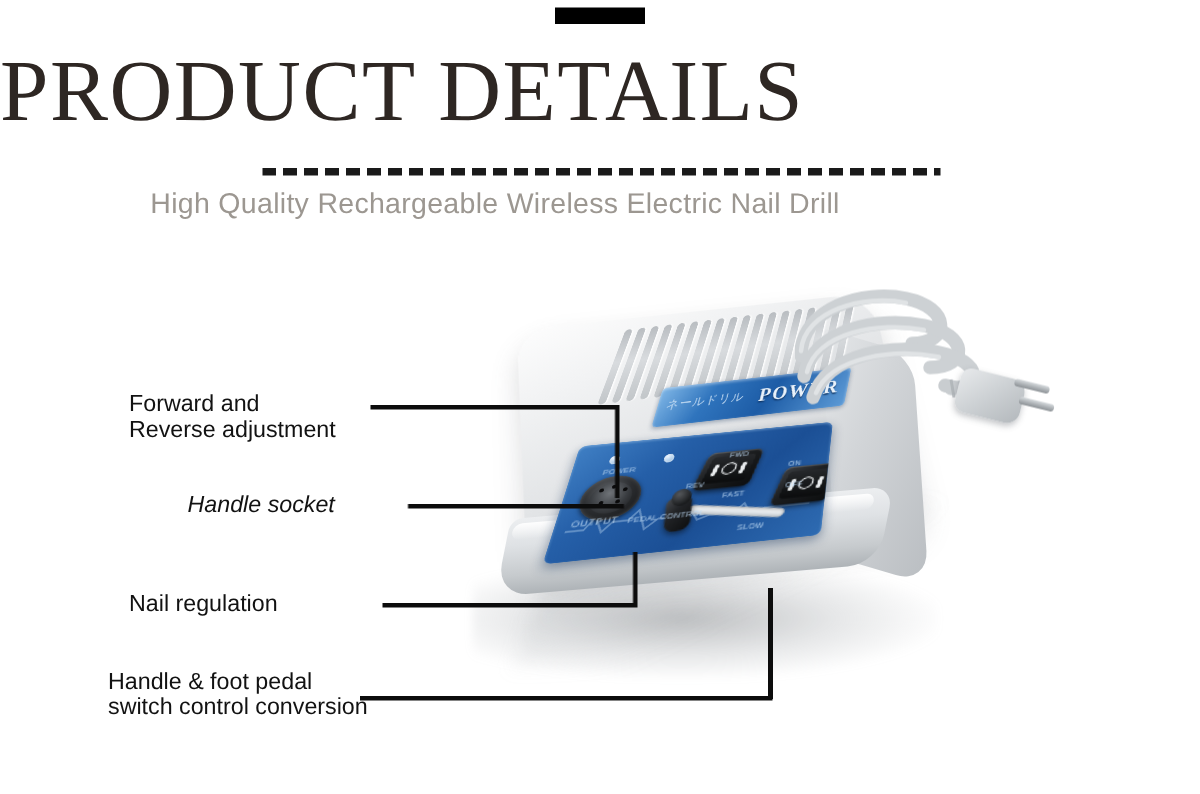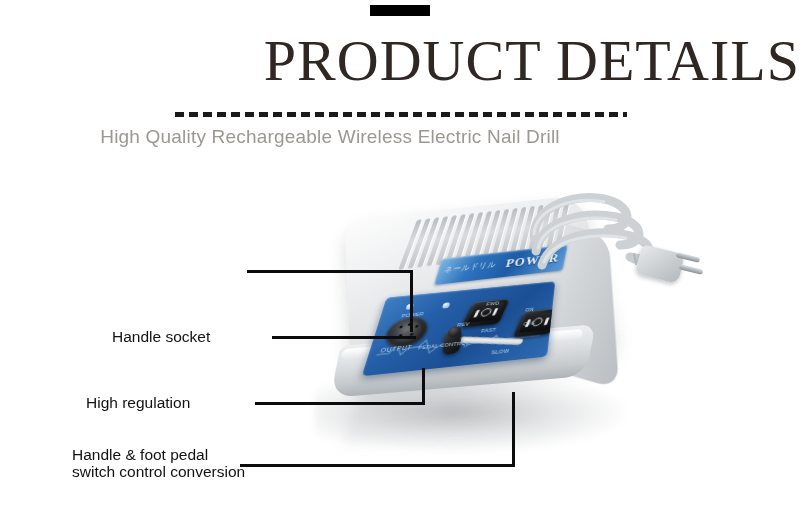--- a/index.html
+++ b/index.html
@@ -7,21 +7,21 @@
     width:800px;height:529px;background:#ffffff;overflow:hidden;
     font-family:"Liberation Sans",sans-serif;position:relative;
   }
   #stage{position:absolute;inset:0;width:800px;height:529px;overflow:hidden;background:#fff;}
 
   
   .top-bar{
     position:absolute;left:370px;top:5px;width:60px;height:11px;background:#000;
   }
   .page-title{
-    position:absolute;left:0;top:30px;width:800px;text-align:right;
+    position:absolute;left:0;top:30px;width:800px;text-align:left;
     font-family:"Liberation Serif",serif;
     font-size:58px;line-height:62px;letter-spacing:1px;
     color:#2e2723;font-weight:400;white-space:nowrap;
   }
   .divider{
     position:absolute;left:175px;top:112px;width:452px;height:5px;
     background:repeating-linear-gradient(to right,#1a1a1a 0px,#1a1a1a 9px,
       rgba(255,255,255,0) 9px,rgba(255,255,255,0) 14px);
   }
   .subtitle{
@@ -29,21 +29,21 @@
     font-size:19px;line-height:26px;color:#9c9791;letter-spacing:.2px;
     white-space:nowrap;font-family:"Liberation Sans",sans-serif;
   }
 
   
   .callout{
     position:absolute;font-size:15.5px;line-height:17px;color:#121212;
     font-family:"Liberation Sans",sans-serif;white-space:pre-line;font-weight:400;
   }
   .c1{left:86px;top:261px;}
-  .c2{left:112px;top:328px;}
+  .c2{left:125px;top:328px;font-style:italic;}
   .c3{left:86px;top:394px;}
   .c4{left:72px;top:446px;}
 
   
   .lead{position:absolute;background:#0c0c0c;}
   .lead-h{height:3px;}
   .lead-v{width:3px;}
 
   
   .product{position:absolute;left:300px;top:185px;width:420px;height:290px;}
@@ -225,22 +225,24 @@
 <div id="stage">
 
   <div class="top-bar"></div>
 
   <div class="page-title">PRODUCT DETAILS</div>
 
   <div class="divider"></div>
 
   <div class="subtitle">High Quality Rechargeable Wireless Electric Nail Drill</div>
 
+  <div class="callout c1">Forward and
+Reverse adjustment</div>
   <div class="callout c2">Handle socket</div>
-  <div class="callout c3">High regulation</div>
+  <div class="callout c3">Nail regulation</div>
   <div class="callout c4">Handle &amp; foot pedal
 switch control conversion</div>
 
   <div class="product">
 
     <div class="shadow"></div>
     <div class="shadow2"></div>
 
     <div class="body-main"></div>
     <div class="body-right"></div>

